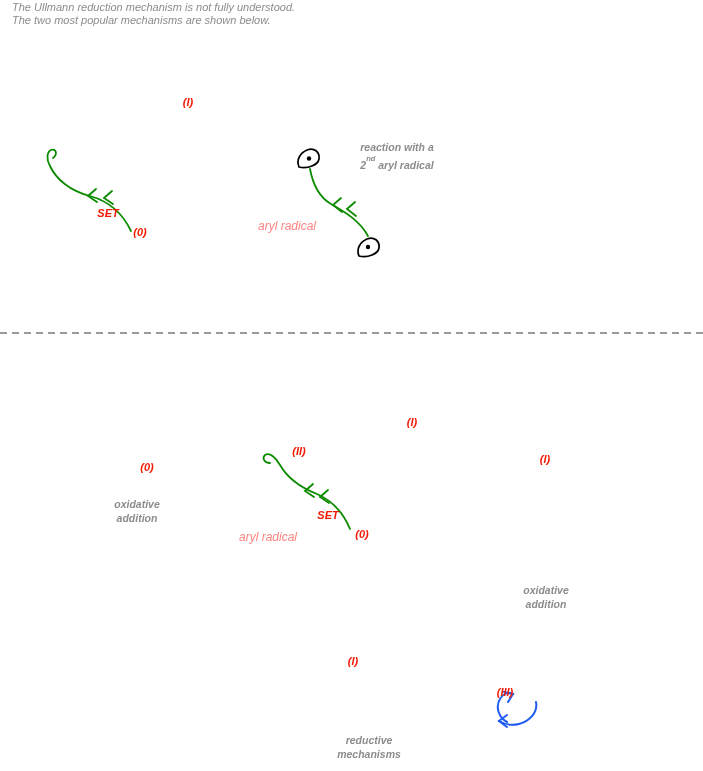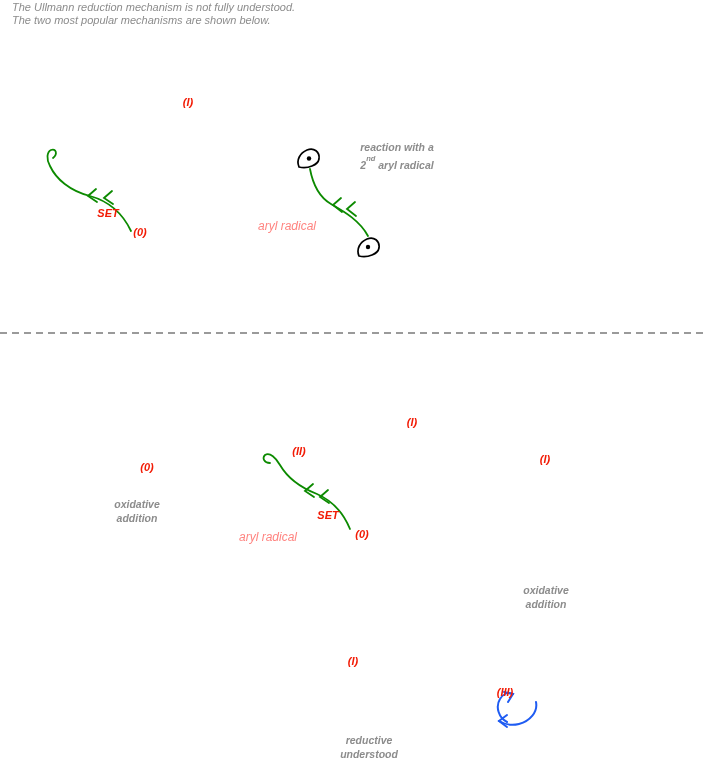--- a/index.html
+++ b/index.html
@@ -107,16 +107,16 @@
     <div>oxidative</div>
     <div>addition</div>
   </div>
 
   <div class="lbl red" style="left:353px;top:656px;">(I)</div>
 
   <div class="lbl red" style="left:505px;top:687px;">(III)</div>
 
   <div class="lbl gray" style="left:369px;top:734px;">
     <div>reductive</div>
-    <div>understood</div>
+    <div>mechanisms</div>
   </div>
 
 </div>
 
 </body></html>

